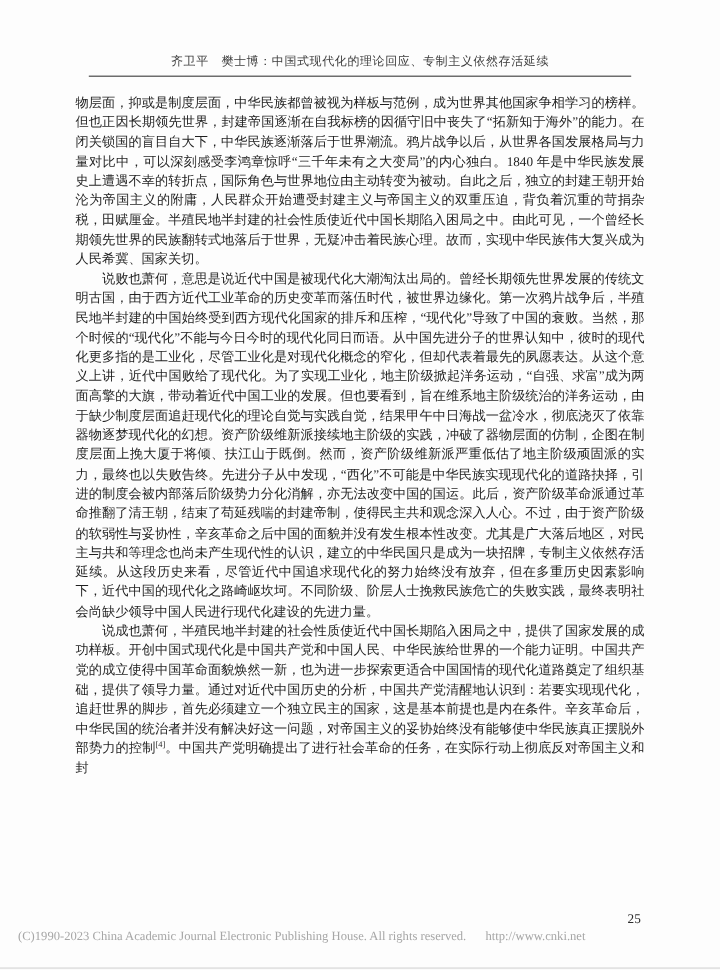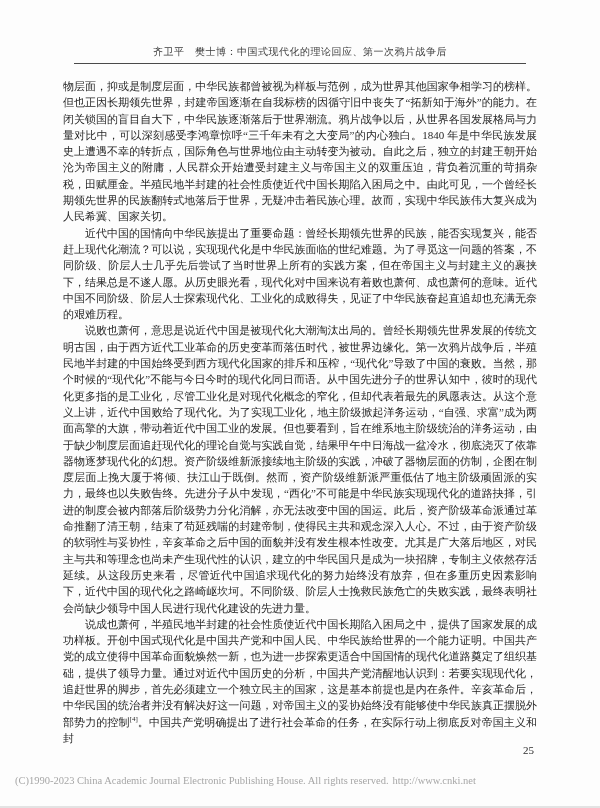--- a/index.html
+++ b/index.html
@@ -44,60 +44,59 @@
   .article-body p.indent {
     text-indent: 2em;
   }
   .ref {
     font-size: 7px;
     line-height: 0;
     vertical-align: super;
   }
   .page-number {
     position: absolute;
-    top: 744px;
+    top: 760px;
     left: 0;
     width: 534px;
     text-align: right;
     font-size: 11px;
     color: #2c2c2c;
   }
   .footer {
     position: absolute;
     top: 775px;
     left: 15px;
     font-size: 10.5px;
     color: #a6a6a6;
     white-space: nowrap;
   }
   .footer-url {
-    margin-left: 4px;
+    margin-left: 16px;
   }
   .scan-edge {
     position: absolute;
     bottom: 0;
     left: 0;
     width: 100%;
     height: 2px;
     background: #e3e3e3;
   }
 </style>
 </head>
 <body>
 
 <div class="page">
 
   <div>
-    <div class="running-title">齐卫平　樊士博：中国式现代化的理论回应、第一次鸦片战争后</div>
+    <div class="running-title">齐卫平　樊士博：中国式现代化的理论回应、专制主义依然存活延续</div>
     <div class="header-rule"></div>
   </div>
 
   <div class="article-body">
     <p>物层面，抑或是制度层面，中华民族都曾被视为样板与范例，成为世界其他国家争相学习的榜样。但也正因长期领先世界，封建帝国逐渐在自我标榜的因循守旧中丧失了“拓新知于海外”的能力。在闭关锁国的盲目自大下，中华民族逐渐落后于世界潮流。鸦片战争以后，从世界各国发展格局与力量对比中，可以深刻感受李鸿章惊呼“三千年未有之大变局”的内心独白。1840 年是中华民族发展史上遭遇不幸的转折点，国际角色与世界地位由主动转变为被动。自此之后，独立的封建王朝开始沦为帝国主义的附庸，人民群众开始遭受封建主义与帝国主义的双重压迫，背负着沉重的苛捐杂税，田赋厘金。半殖民地半封建的社会性质使近代中国长期陷入困局之中。由此可见，一个曾经长期领先世界的民族翻转式地落后于世界，无疑冲击着民族心理。故而，实现中华民族伟大复兴成为人民希冀、国家关切。</p>
-    <p class="indent">近代中国的国情向中华民族提出了重要命题：曾经长期领先世界的民族，能否实现复兴，能否赶上现代化潮流？可以说，实现现代化是中华民族面临的世纪难题。为了寻觅这一问题的答案，不同阶级、阶层人士几乎先后尝试了当时世界上所有的实践方案，但在帝国主义与封建主义的裹挟下，结果总是不遂人愿。从历史眼光看，现代化对中国来说有着败也萧何、成也萧何的意味。近代中国不同阶级、阶层人士探索现代化、工业化的成败得失，见证了中华民族奋起直追却也充满无奈的艰难历程。</p>
     <p class="indent">说败也萧何，意思是说近代中国是被现代化大潮淘汰出局的。曾经长期领先世界发展的传统文明古国，由于西方近代工业革命的历史变革而落伍时代，被世界边缘化。第一次鸦片战争后，半殖民地半封建的中国始终受到西方现代化国家的排斥和压榨，“现代化”导致了中国的衰败。当然，那个时候的“现代化”不能与今日今时的现代化同日而语。从中国先进分子的世界认知中，彼时的现代化更多指的是工业化，尽管工业化是对现代化概念的窄化，但却代表着最先的夙愿表达。从这个意义上讲，近代中国败给了现代化。为了实现工业化，地主阶级掀起洋务运动，“自强、求富”成为两面高擎的大旗，带动着近代中国工业的发展。但也要看到，旨在维系地主阶级统治的洋务运动，由于缺少制度层面追赶现代化的理论自觉与实践自觉，结果甲午中日海战一盆冷水，彻底浇灭了依靠器物逐梦现代化的幻想。资产阶级维新派接续地主阶级的实践，冲破了器物层面的仿制，企图在制度层面上挽大厦于将倾、扶江山于既倒。然而，资产阶级维新派严重低估了地主阶级顽固派的实力，最终也以失败告终。先进分子从中发现，“西化”不可能是中华民族实现现代化的道路抉择，引进的制度会被内部落后阶级势力分化消解，亦无法改变中国的国运。此后，资产阶级革命派通过革命推翻了清王朝，结束了苟延残喘的封建帝制，使得民主共和观念深入人心。不过，由于资产阶级的软弱性与妥协性，辛亥革命之后中国的面貌并没有发生根本性改变。尤其是广大落后地区，对民主与共和等理念也尚未产生现代性的认识，建立的中华民国只是成为一块招牌，专制主义依然存活延续。从这段历史来看，尽管近代中国追求现代化的努力始终没有放弃，但在多重历史因素影响下，近代中国的现代化之路崎岖坎坷。不同阶级、阶层人士挽救民族危亡的失败实践，最终表明社会尚缺少领导中国人民进行现代化建设的先进力量。</p>
     <p class="indent"><span>说成也萧何，半殖民地半封建的社会性质使近代中国长期陷入困局之中，提供了国家发展的成功样板。开创中国式现代化是中国共产党和中国人民、中华民族给世界的一个能力证明。中国共产党的成立使得中国革命面貌焕然一新，也为进一步探索更适合中国国情的现代化道路奠定了组织基础，提供了领导力量。通过对近代中国历史的分析，中国共产党清醒地认识到：若要实现现代化，追赶世界的脚步，首先必须建立一个独立民主的国家，这是基本前提也是内在条件。辛亥革命后，中华民国的统治者并没有解决好这一问题，对帝国主义的妥协始终没有能够使中华民族真正摆脱外部势力的控制</span><sup class="ref">[4]</sup><span>。中国共产党明确提出了进行社会革命的任务，在实际行动上彻底反对帝国主义和封</span></p>
   </div>
 
   <div class="page-number">25</div>
 
   <div class="footer">
     <span>(C)1990-2023 China Academic Journal Electronic Publishing House. All rights reserved.</span><span class="footer-url">http://www.cnki.net</span>
   </div>
 

